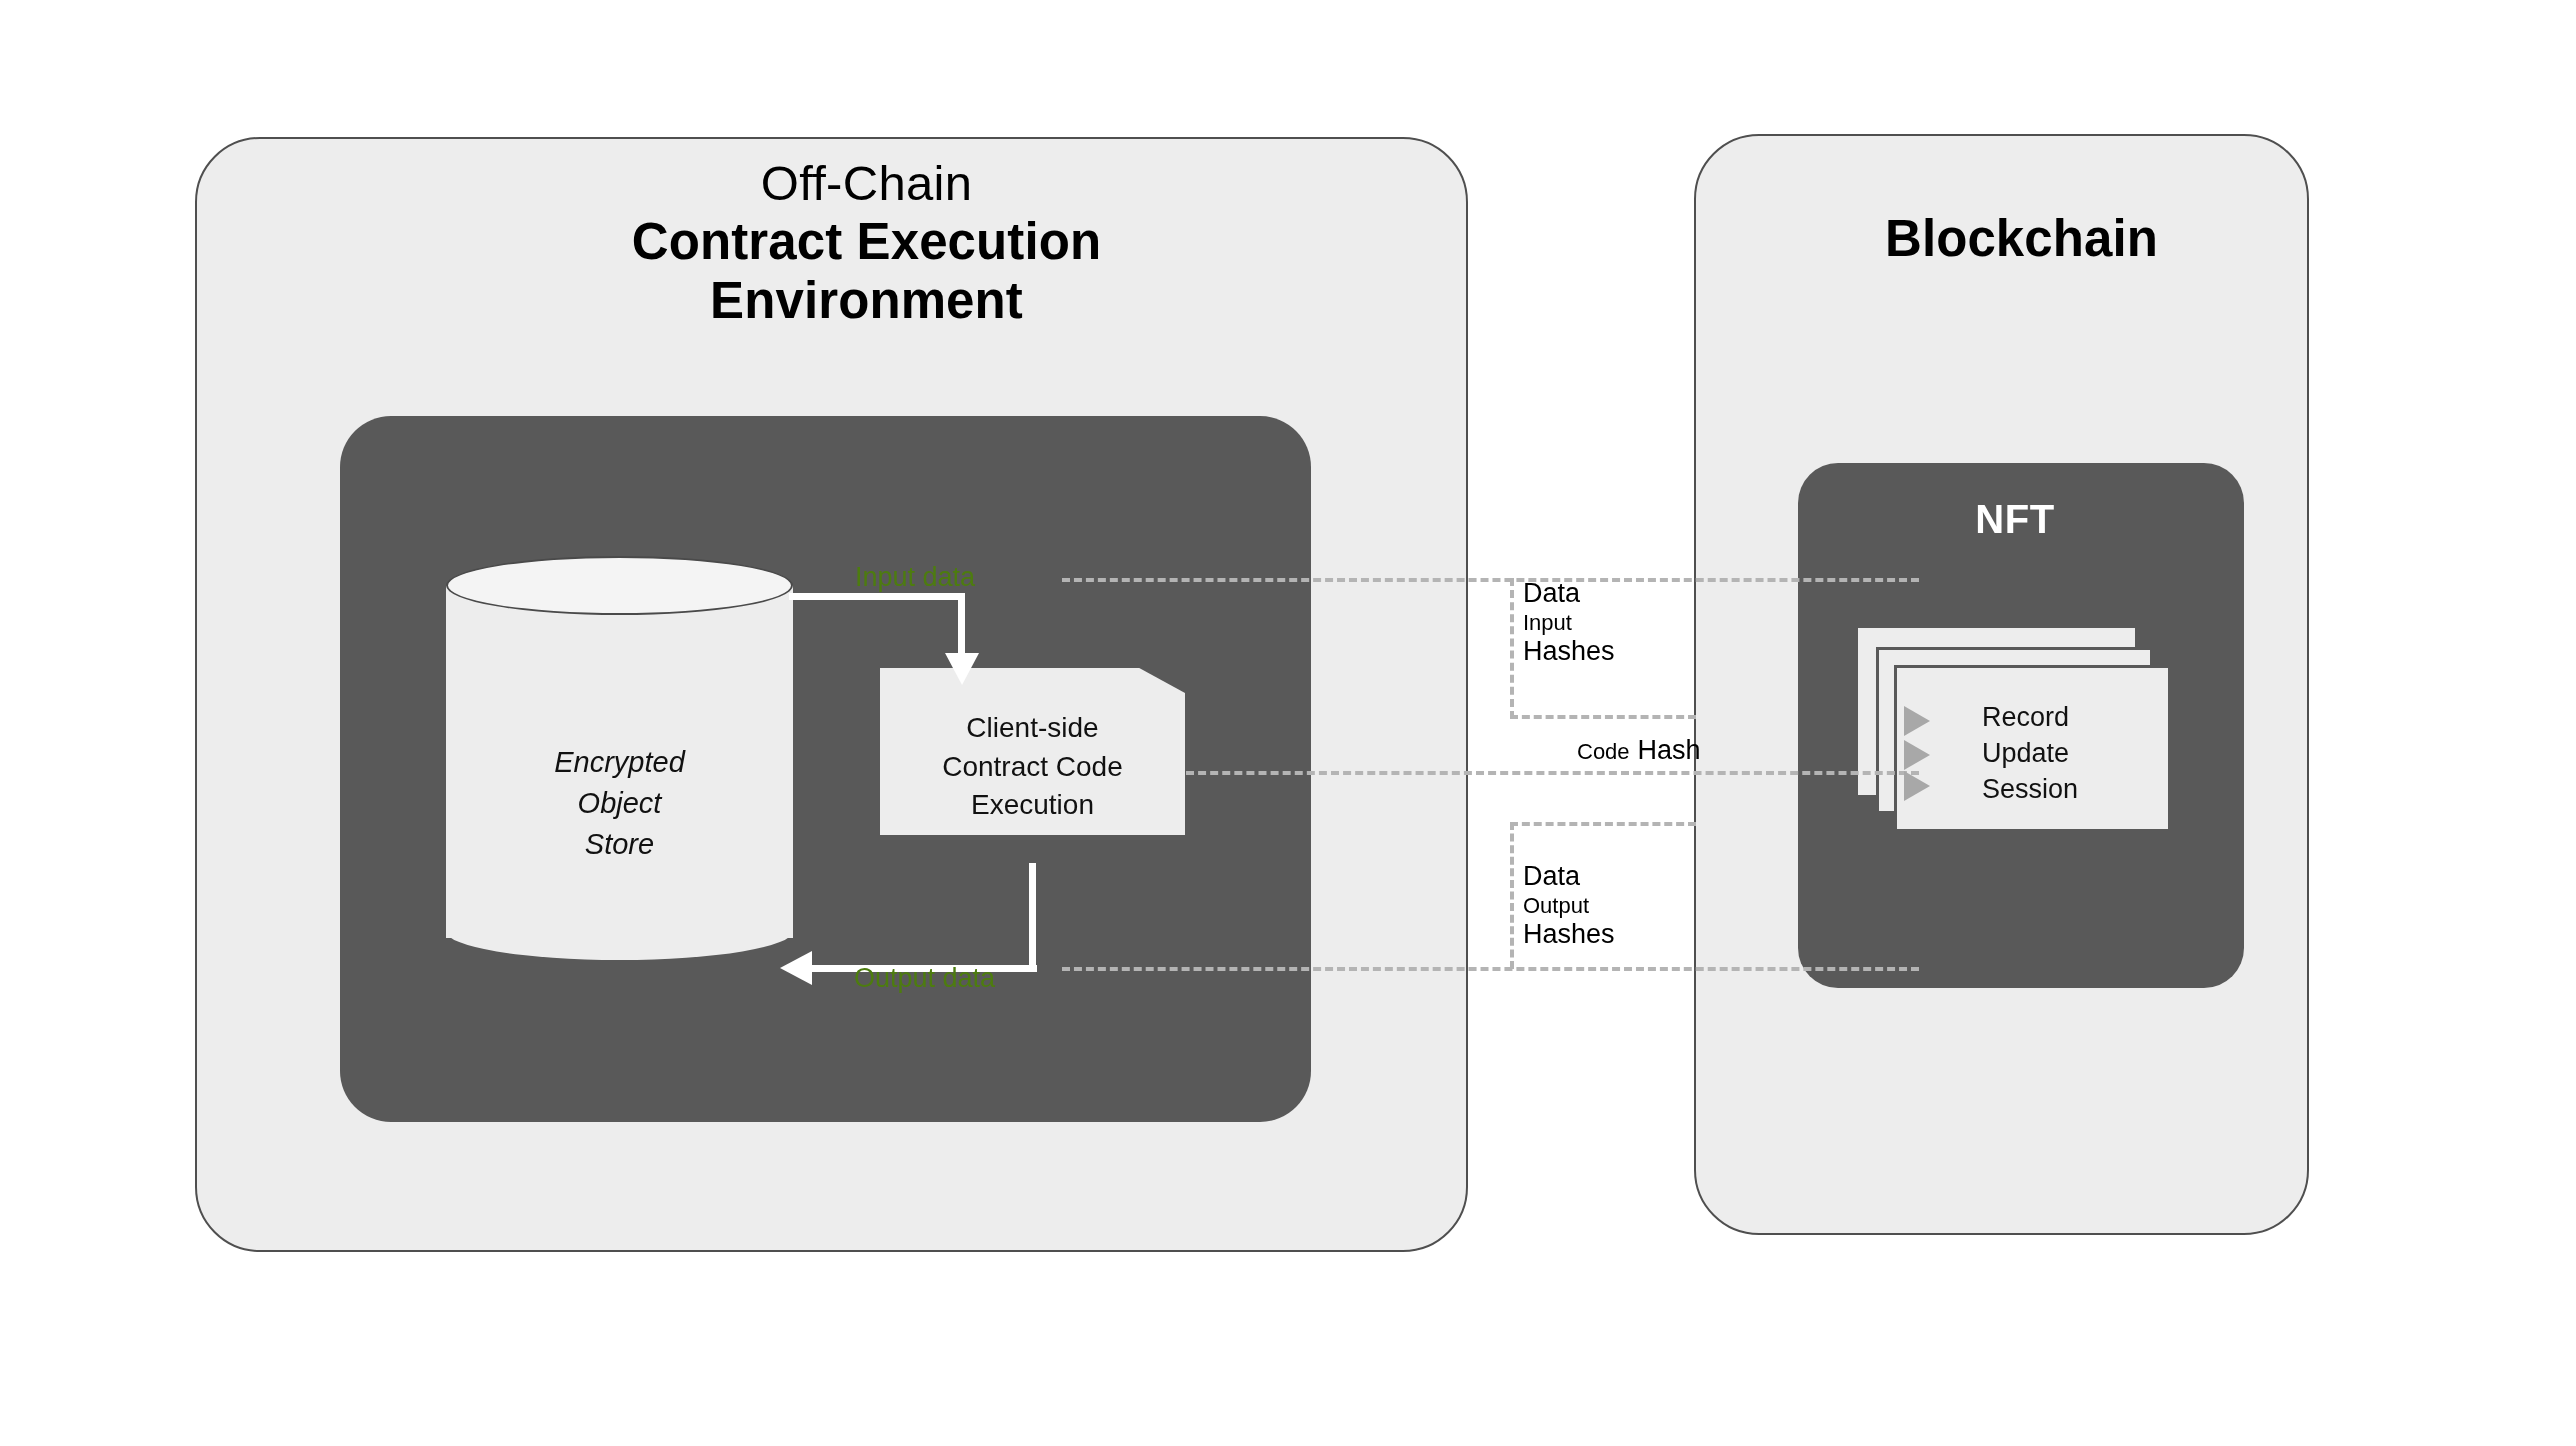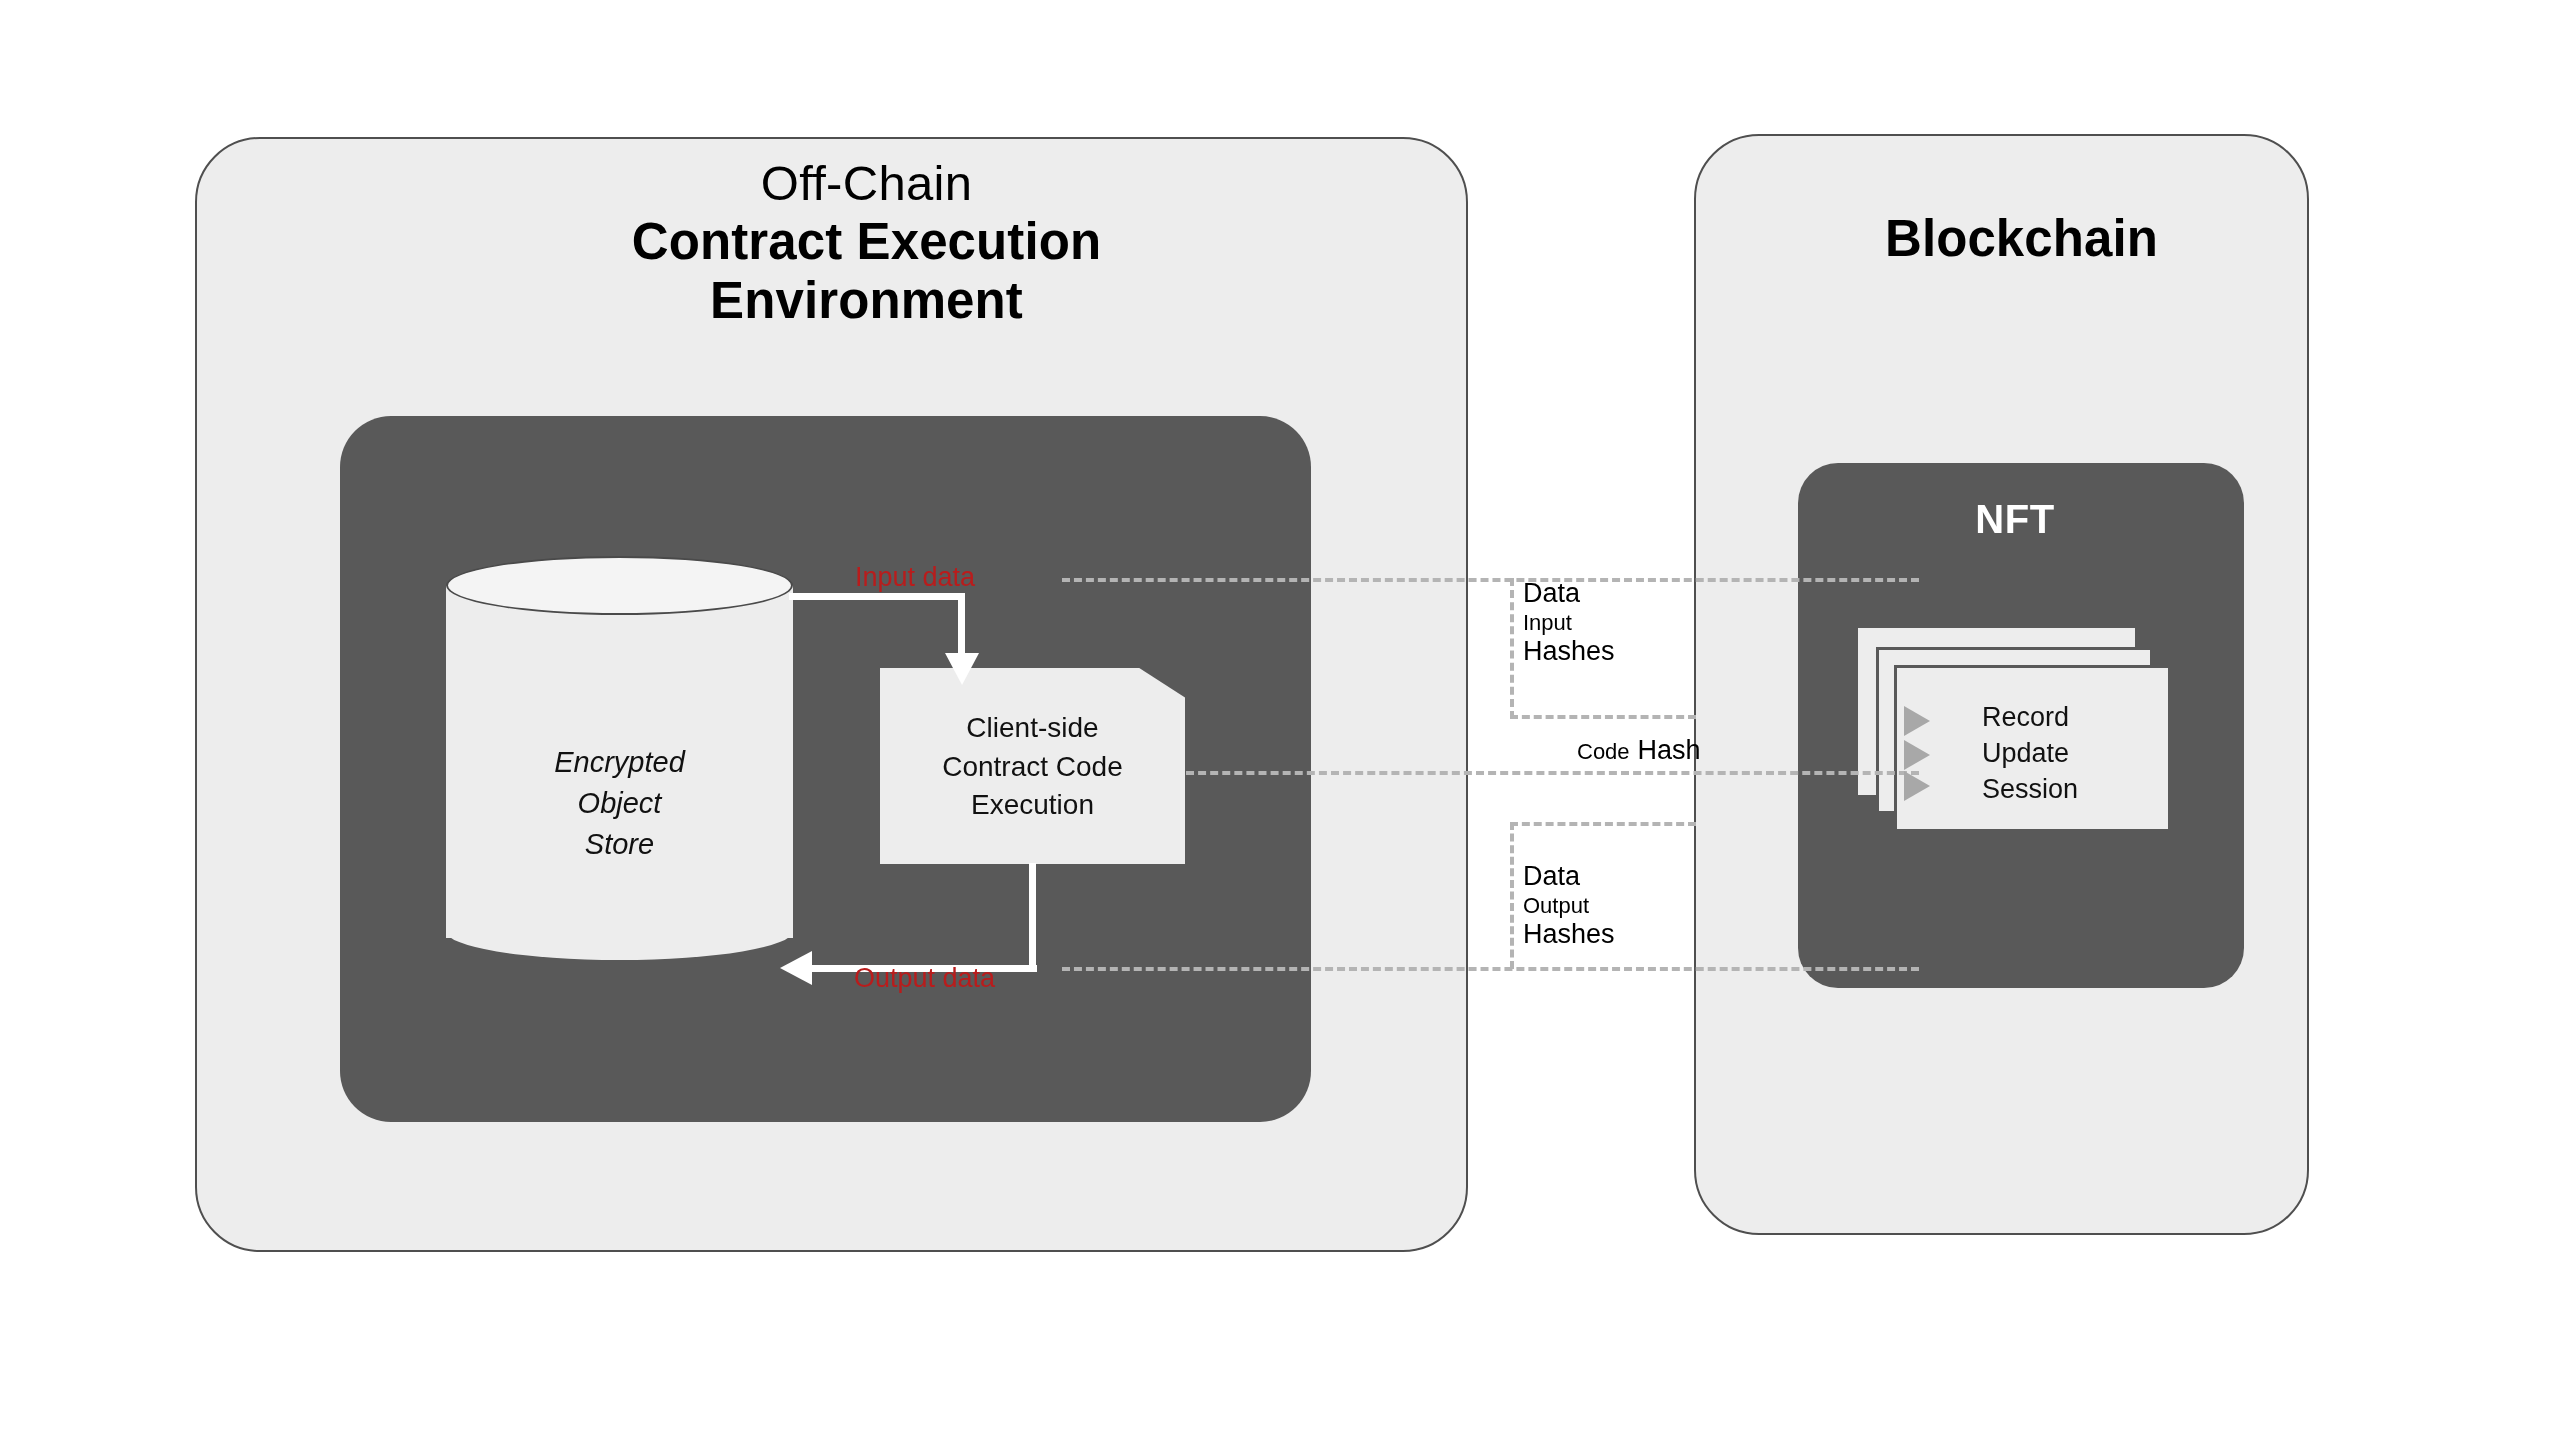--- a/index.html
+++ b/index.html
@@ -147,21 +147,21 @@
     font-weight: 400;
     line-height: 1.42;
   }
 
   
   #code-doc {
     position: absolute;
     left: 880px;
     top: 668px;
     width: 305px;
-    height: 196px;
+    height: 167px;
     background: #ededed;
     clip-path: polygon(0 0, 85% 0, 100% 15%, 100% 100%, 0 100%);
   }
   #code-doc .doc-text {
     position: absolute;
     left: 0; right: 0;
     top: 41px;
     text-align: center;
     color: #111111;
     font-size: 28px;
@@ -186,21 +186,21 @@
   }
   .wtri.left {
     border-top: 17px solid transparent;
     border-bottom: 17px solid transparent;
     border-right: 32px solid #ffffff;
   }
 
   
   .flow-label {
     position: absolute;
-    color: #b91c1c;
+    color: #4d7c0f;
     font-size: 27px;
     font-weight: 300;
     white-space: nowrap;
   }
 
   
   .dash-h {
     position: absolute;
     height: 0;
     border-top: 4px dashed #b4b4b4;

